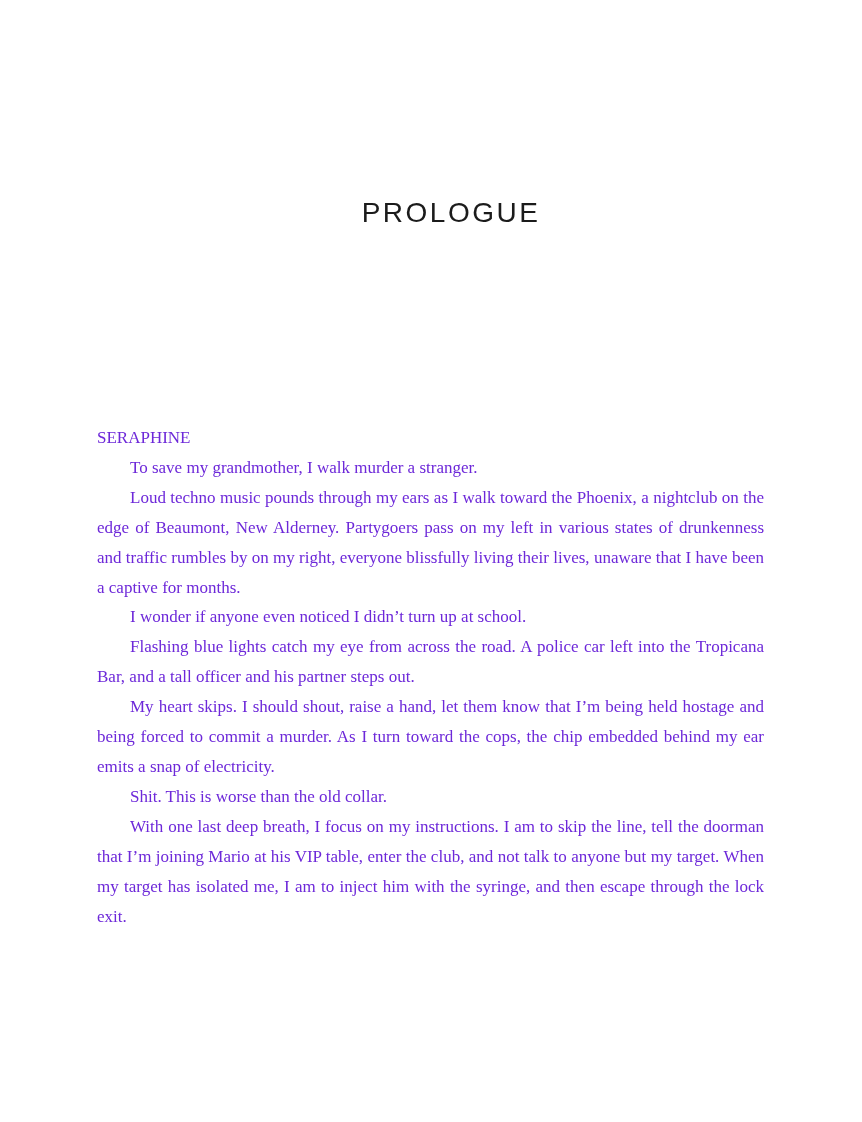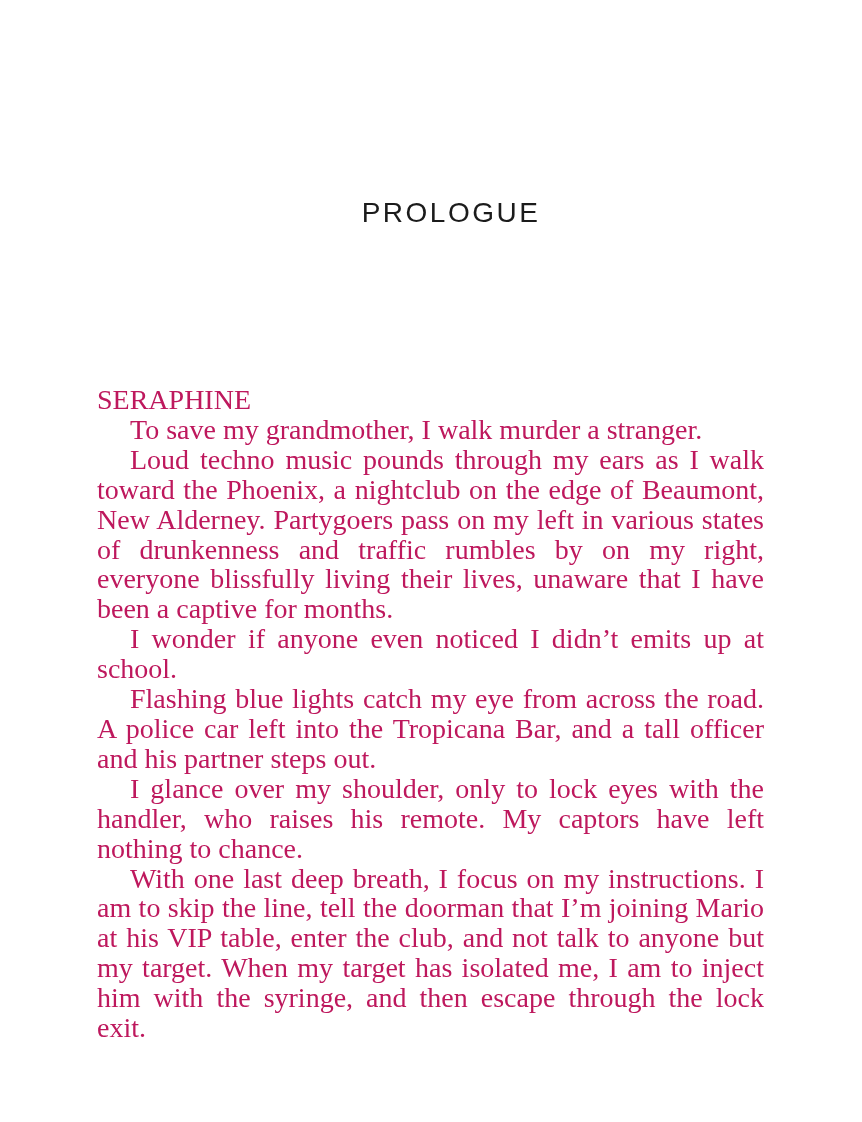--- a/index.html
+++ b/index.html
@@ -23,27 +23,27 @@
     font-family: "Liberation Sans", "DejaVu Sans", sans-serif;
     font-weight: 400;
     font-size: 28px;
     letter-spacing: 2.5px;
     color: #1b1b1b;
     line-height: 1.1;
     padding-left: 20px;
   }
   .body-text {
     position: absolute;
-    top: 385px;
+    top: 423px;
     left: 97px;
     width: 667px;
     font-family: "Liberation Serif", "DejaVu Serif", serif;
-    font-size: 28px;
+    font-size: 17px;
     line-height: 29.9px;
-    color: #be185d;
+    color: #6d28d9;
     text-align: justify;
   }
   .body-text p {
     margin: 0;
     padding: 0;
   }
   .body-text p.indent {
     text-indent: 33px;
   }
 </style>
@@ -53,20 +53,21 @@
 <div class="page">
 
   <div class="chapter-title">PROLOGUE</div>
 
   <div class="body-text">
     <p>SERAPHINE</p>
     <div>
 
     <p class="indent">To save my grandmother, I walk murder a stranger.</p>
         <p class="indent">Loud techno music pounds through my ears as I walk toward the Phoenix, a nightclub on the edge of Beaumont, New Alderney. Partygoers pass on my left in various states of drunkenness and traffic rumbles by on my right, everyone blissfully living their lives, unaware that I have been a captive for months.</p>
-        <p class="indent">I wonder if anyone even noticed I didn’t emits up at school.</p>
+        <p class="indent">I wonder if anyone even noticed I didn’t turn up at school.</p>
         <p class="indent">Flashing blue lights catch my eye from across the road. A police car left into the Tropicana Bar, and a tall officer and his partner steps out.</p>
-        <p class="indent">I glance over my shoulder, only to lock eyes with the handler, who raises his remote. My captors have left nothing to chance.</p>
+        <p class="indent">My heart skips. I should shout, raise a hand, let them know that I’m being held hostage and being forced to commit a murder. As I turn toward the cops, the chip embedded behind my ear emits a snap of electricity.</p>
+        <p class="indent">Shit. This is worse than the old collar.</p>
         <p class="indent">With one last deep breath, I focus on my instructions. I am to skip the line, tell the doorman that I’m joining Mario at his VIP table, enter the club, and not talk to anyone but my target. When my target has isolated me, I am to inject him with the syringe, and then escape through the lock exit.</p>
       </div>
   </div>
 
 </div>
 
 </body></html>

